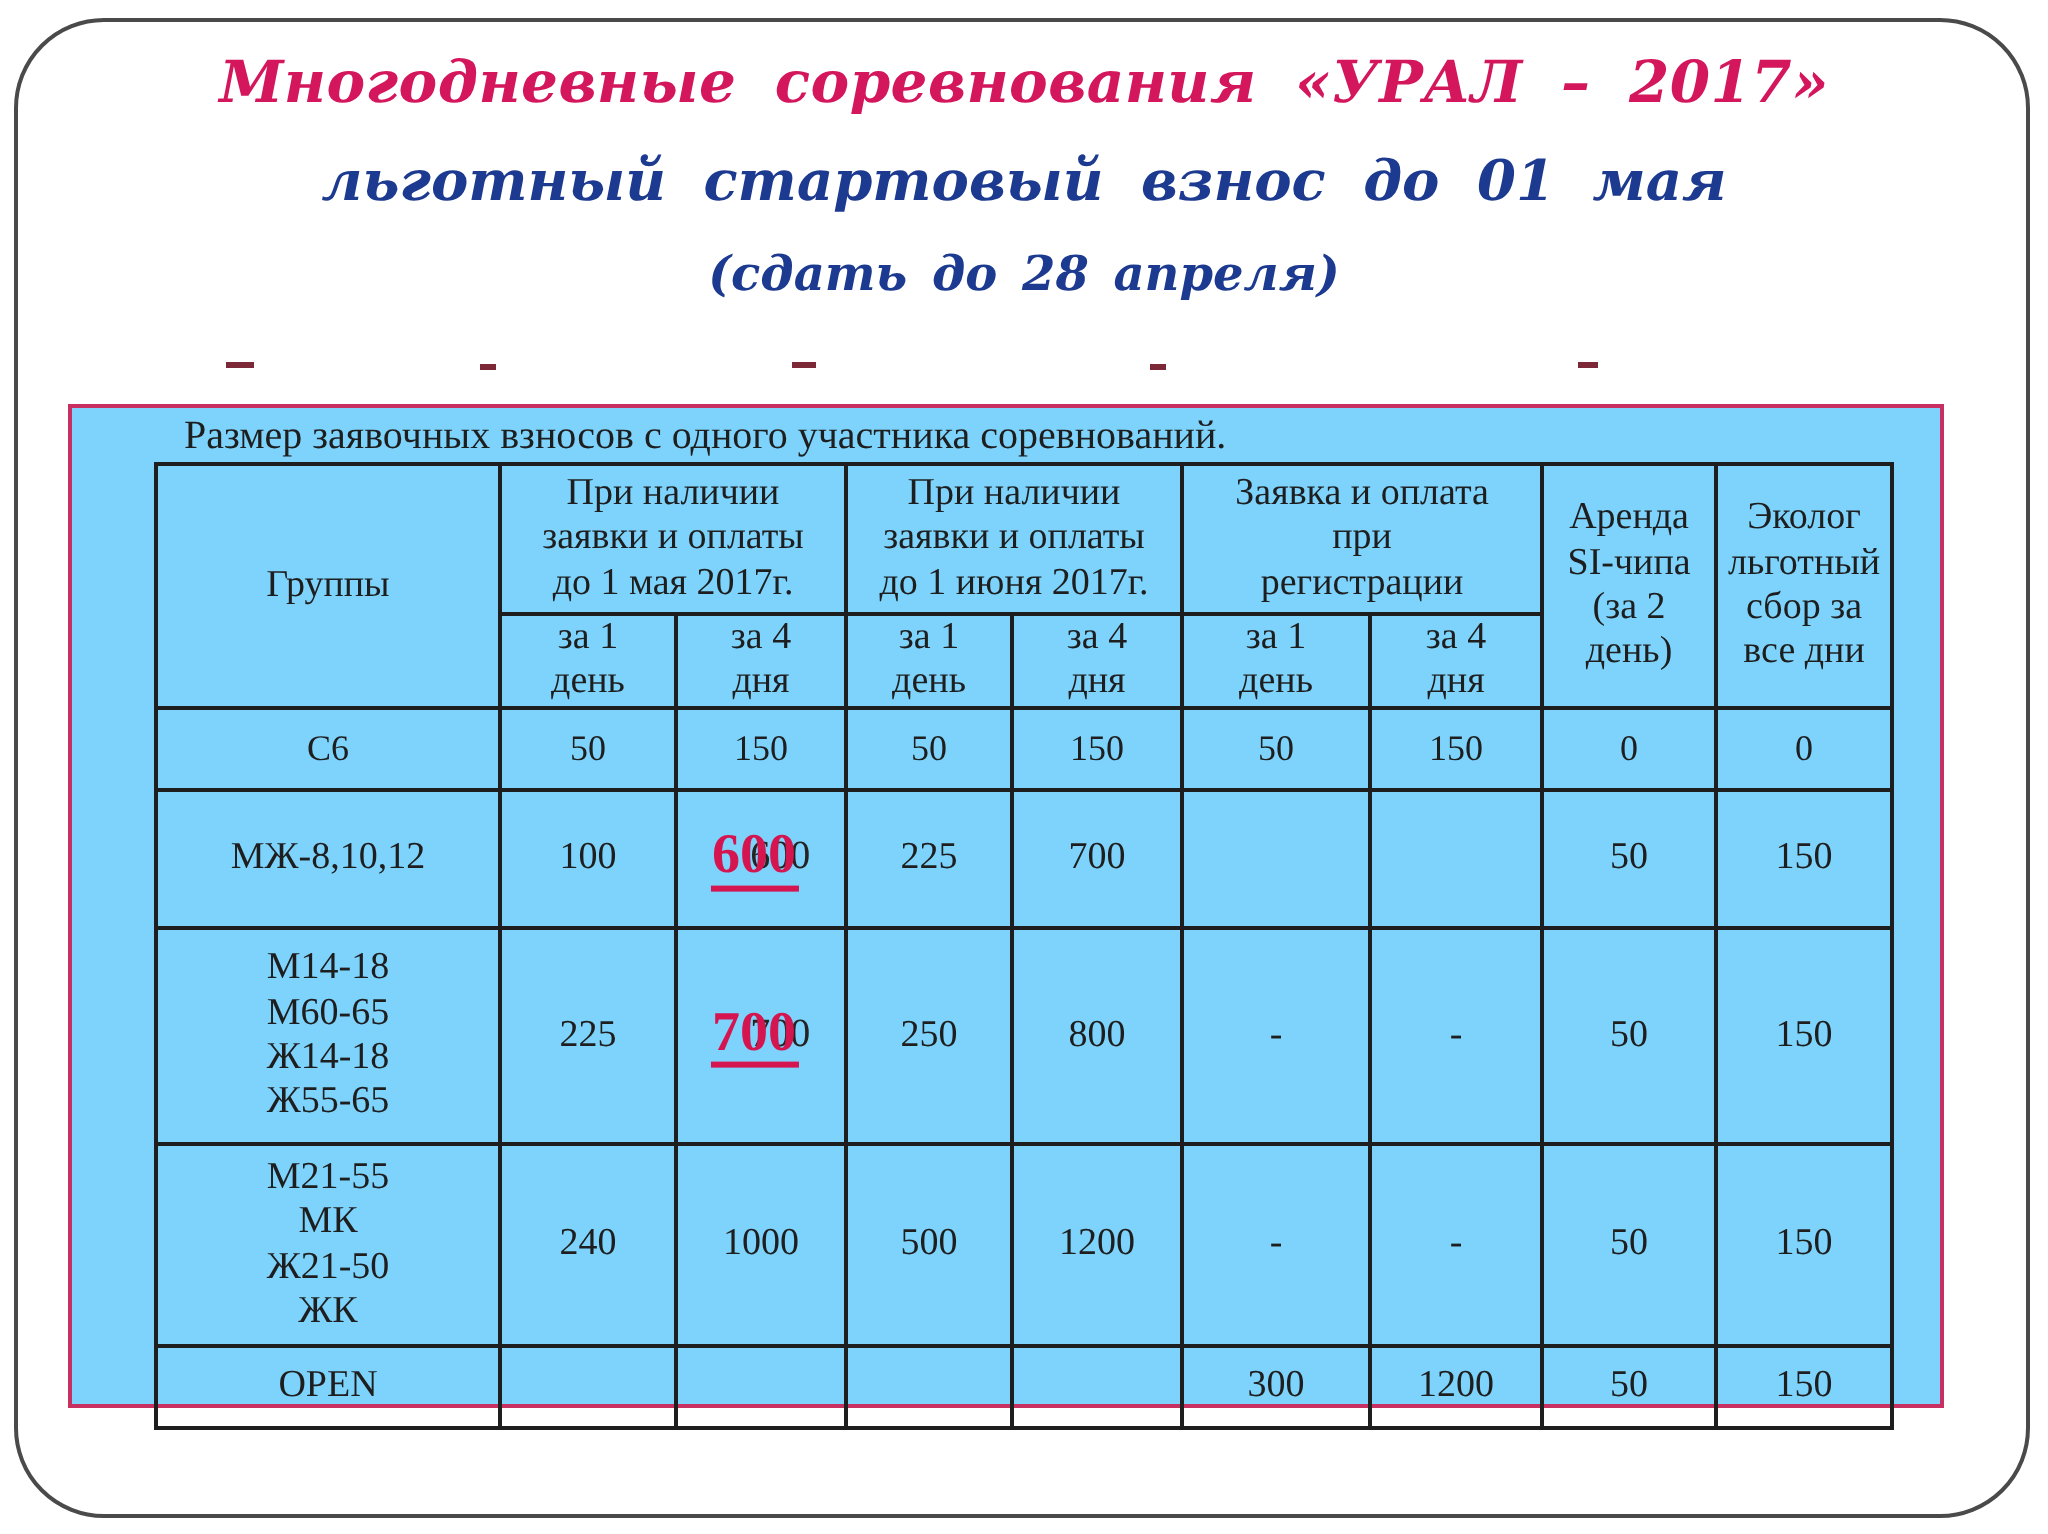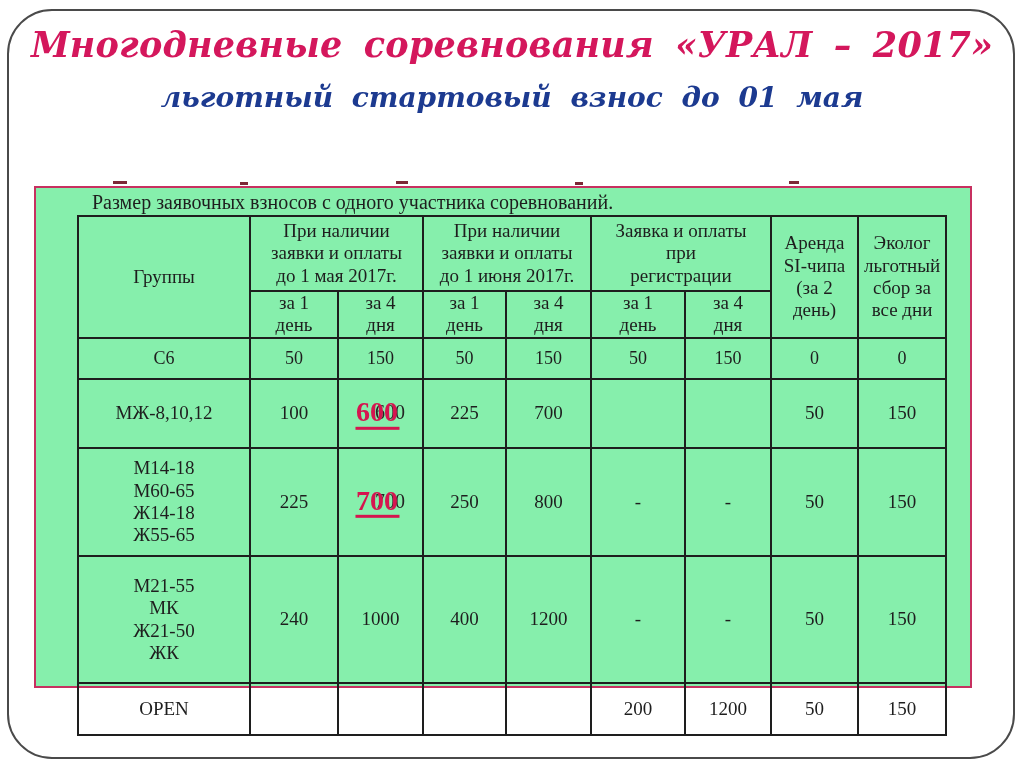--- a/index.html
+++ b/index.html
@@ -9,59 +9,59 @@
   }
   
   .slide-border{
     position:absolute;left:7px;top:9px;width:1004px;height:746px;
     border:2px solid #4a4a4a;border-radius:45px;pointer-events:none;
   }
   
   .title-block{position:absolute;left:0;top:24px;width:1024px;text-align:center;}
   .title-line1{
     font-family:"DejaVu Serif", serif;font-weight:bold;font-style:italic;
-    font-size:35px;color:#d4175c;word-spacing:9px;letter-spacing:.2px;
+    font-size:29px;color:#d4175c;word-spacing:9px;letter-spacing:.2px;
   }
   .title-line2{
     font-family:"DejaVu Serif", serif;font-weight:bold;font-style:italic;
     font-size:28px;color:#1c3a90;word-spacing:9px;margin-top:16px;
   }
   .title-line3{
     font-family:"DejaVu Serif", serif;font-weight:bold;font-style:italic;
     font-size:24px;color:#1c3a90;word-spacing:4px;margin-top:15px;
   }
   
   .artifact{position:absolute;height:3px;background:#7d2836;}
   .a1{left:113px;top:181px;width:14px;}
   .a2{left:240px;top:182px;width:8px;}
   .a3{left:396px;top:181px;width:12px;}
   .a4{left:575px;top:182px;width:8px;}
   .a5{left:789px;top:181px;width:10px;}
   
   .table-frame{
-    position:absolute;left:34px;top:186px;width:934px;height:498px;
-    border:2px solid #c73060;background:#86efac;
+    position:absolute;left:34px;top:202px;width:934px;height:498px;
+    border:2px solid #c73060;background:#7dd3fc;
   }
   .table-caption{
     position:absolute;left:56px;top:3px;font-size:20px;color:#1e1e1e;
     white-space:nowrap;
   }
   table.fees{
     position:absolute;left:41px;top:27px;width:868px;
     border-collapse:collapse;table-layout:fixed;
   }
   table.fees th, table.fees td{
     border:2px solid #1e1e1e;padding:0;color:#1e1e1e;
     font-weight:normal;font-size:19px;line-height:1.18;
     text-align:center;vertical-align:middle;white-space:pre-line;
   }
   td.group, th.group{text-align:left;padding-left:9px;}
   tr.r-h1{height:75px;} tr.r-h2{height:45px;margin-left:32px;}
   tr.r-c6{height:41px;} tr.r-mzh{height:41px;} tr.r-m14{height:108px;}
-  tr.r-m21{height:127px;} tr.r-open{height:52px;}
+  tr.r-m21{height:101px;} tr.r-open{height:41px;}
   tr.r-c6 td{font-size:18px;}
   
   td.overlay{position:relative;}
   .num-printed{
     position:absolute;left:50%;top:50%;transform:translate(-18%,-50%);
     font-size:20px;color:#242424;z-index:1;
   }
   .num-red{
     position:absolute;left:50%;top:50%;transform:translate(-58%,-50%);
     font-size:28px;font-weight:bold;color:#d5154f;z-index:2;
@@ -69,20 +69,21 @@
   }
 </style>
 </head>
 <body>
 
 <div class="slide-border"></div>
 
 <div class="title-block">
   <div class="title-line1">Многодневные соревнования «УРАЛ – 2017»</div>
   <div class="title-line2">льготный стартовый взнос до 01 мая</div>
+  <div class="title-line3">(сдать до 28 апреля)</div>
 </div>
 
 <span class="artifact a1"></span>
 <span class="artifact a2"></span>
 <span class="artifact a3"></span>
 <span class="artifact a4"></span>
 <span class="artifact a5"></span>
 
 <div class="table-frame">
   <div class="table-caption">Размер заявочных взносов с одного участника соревнований.</div>
@@ -101,21 +102,21 @@
     </colgroup>
     <thead>
       <tr class="r-h1">
         <th class="group" rowspan="2">Группы</th>
         <th colspan="2">При наличии
 заявки и оплаты
 до 1 мая 2017г.</th>
         <th colspan="2">При наличии
 заявки и оплаты
 до 1 июня 2017г.</th>
-        <th colspan="2">Заявка и оплаты
+        <th colspan="2">Заявка и оплата
 при
 регистрации</th>
         <th rowspan="2">Аренда
 SI-чипа
 (за 2
 день)</th>
         <th rowspan="2">Эколог
 льготный
 сбор за
 все дни</th>
@@ -178,33 +179,33 @@
         <td>50</td>
         <td>150</td>
       </tr>
       <tr class="r-m21">
         <td class="group">М21-55
 МК
 Ж21-50
 ЖК</td>
         <td>240</td>
         <td>1000</td>
-        <td>400</td>
+        <td>500</td>
         <td>1200</td>
         <td>-</td>
         <td>-</td>
         <td>50</td>
         <td>150</td>
       </tr>
       <tr class="r-open">
         <td class="group">OPEN</td>
         <td></td>
         <td></td>
         <td></td>
         <td></td>
-        <td>200</td>
+        <td>300</td>
         <td>1200</td>
         <td>50</td>
         <td>150</td>
       </tr>
     </tbody>
   </table>
 </div>
 
 </body></html>

